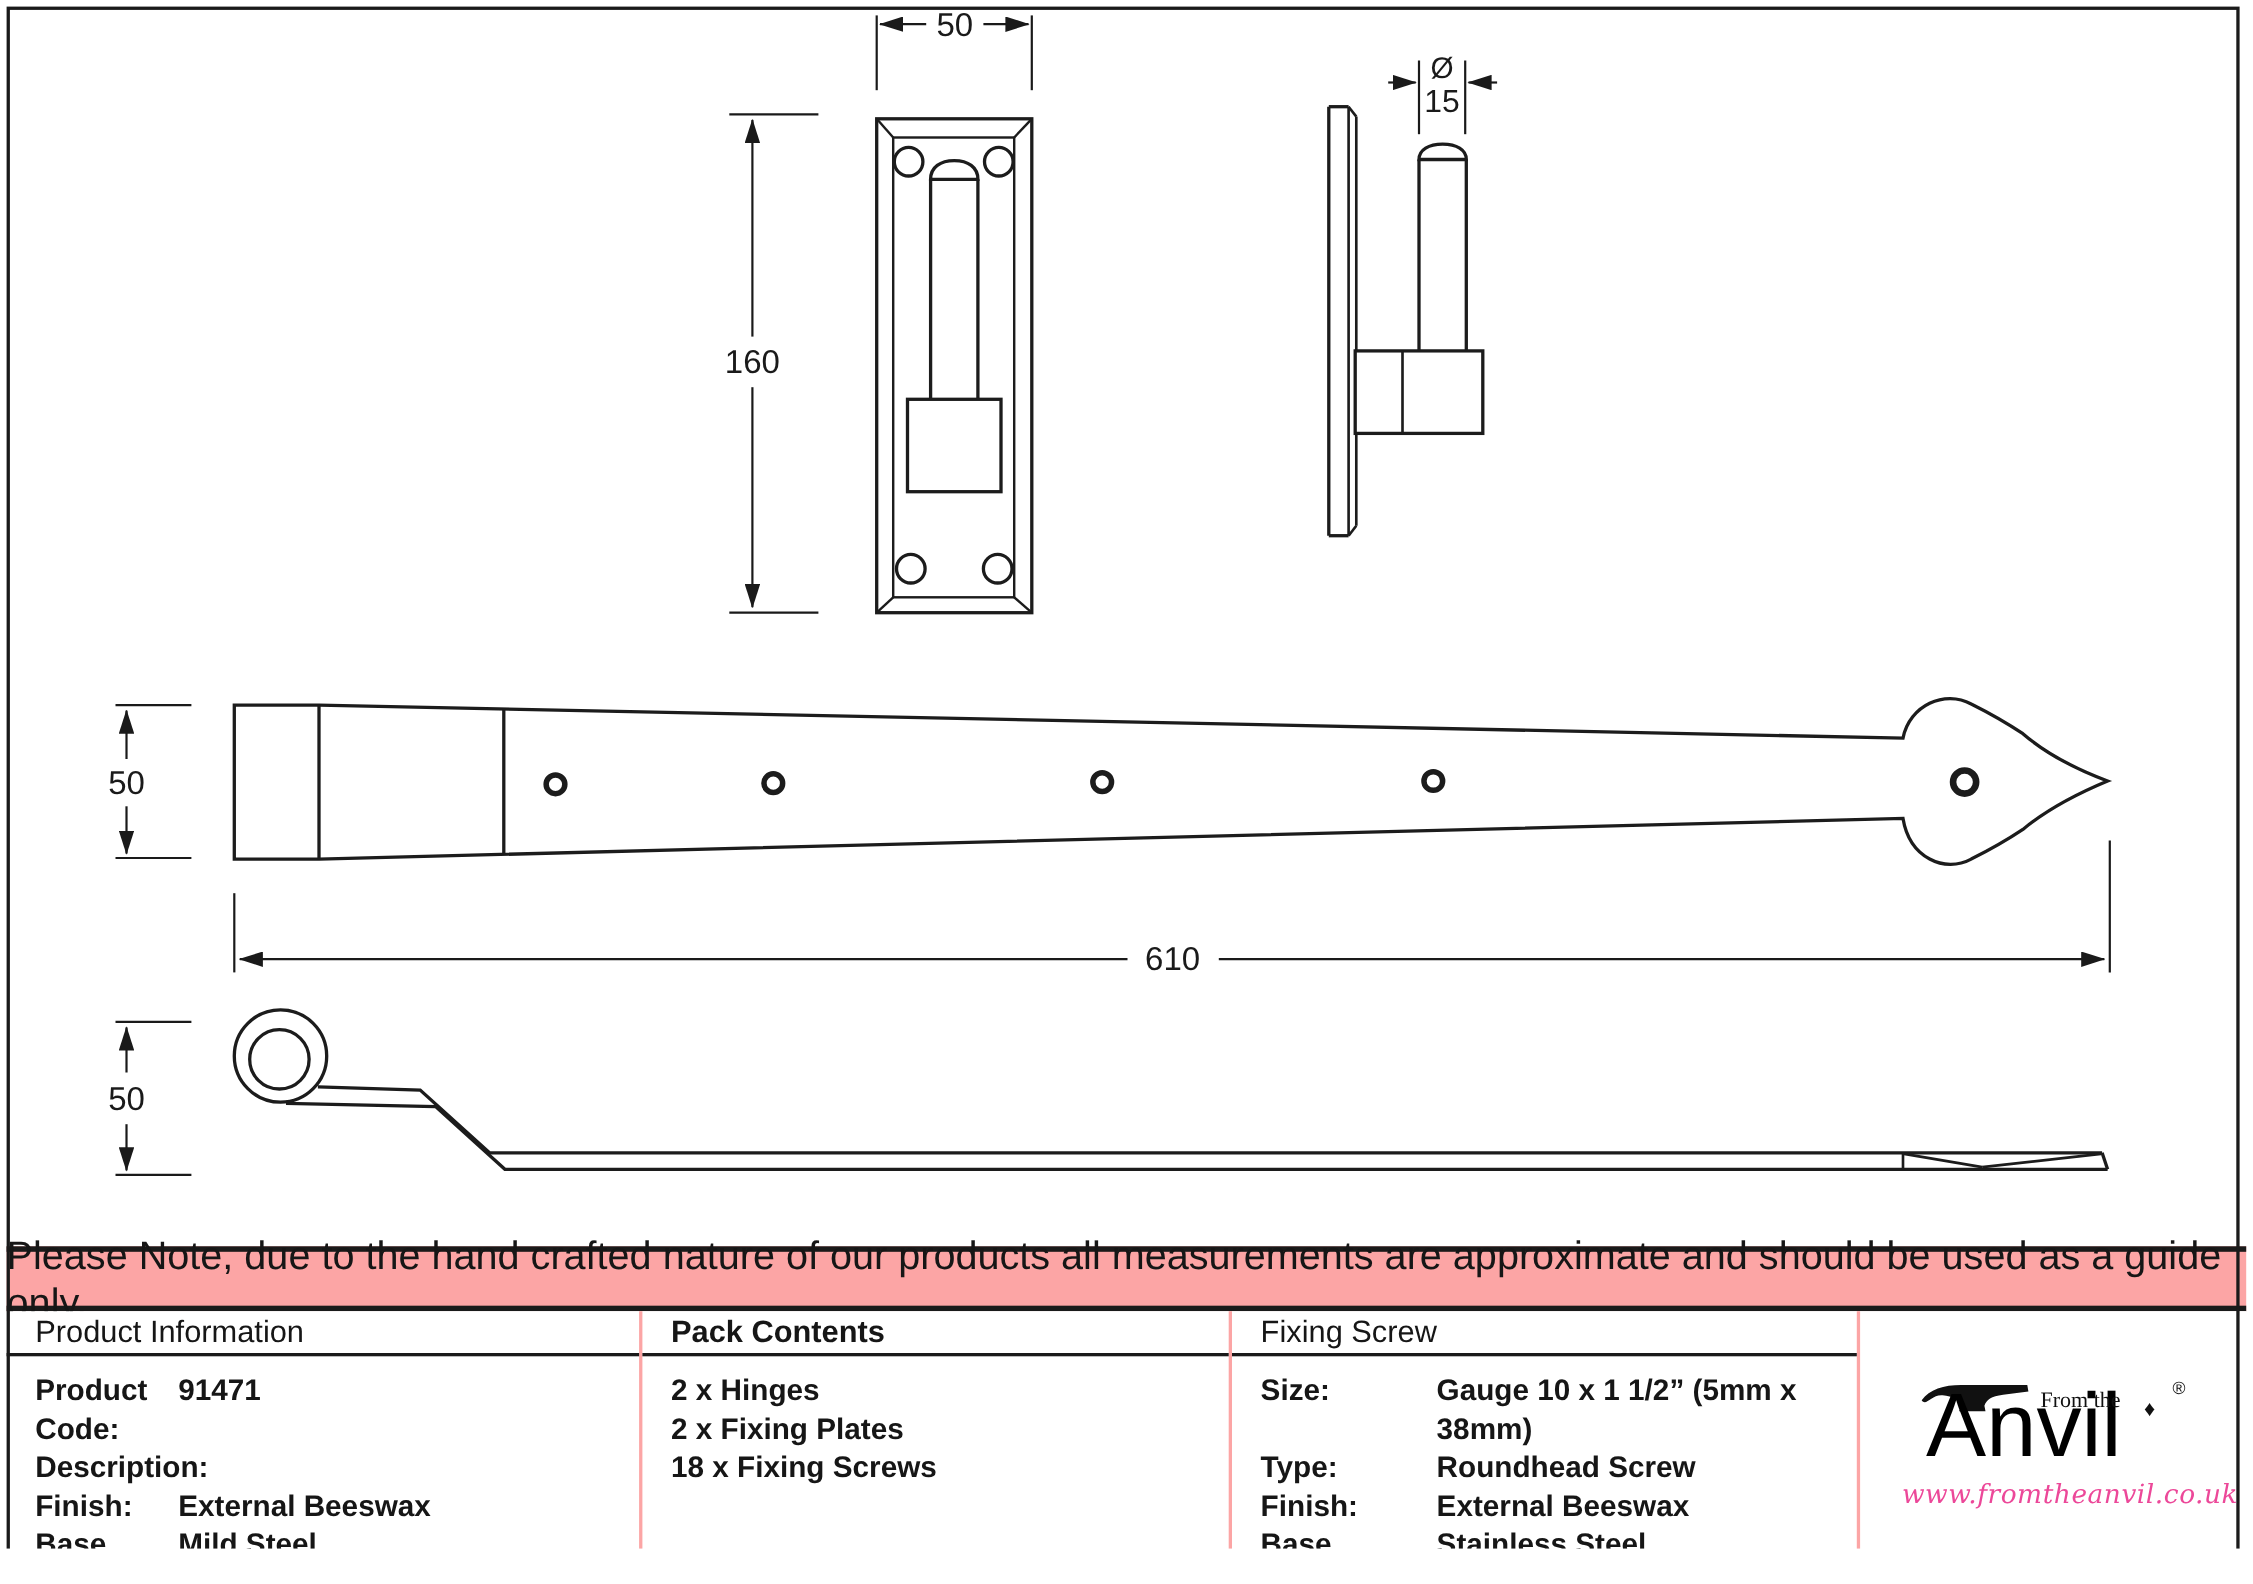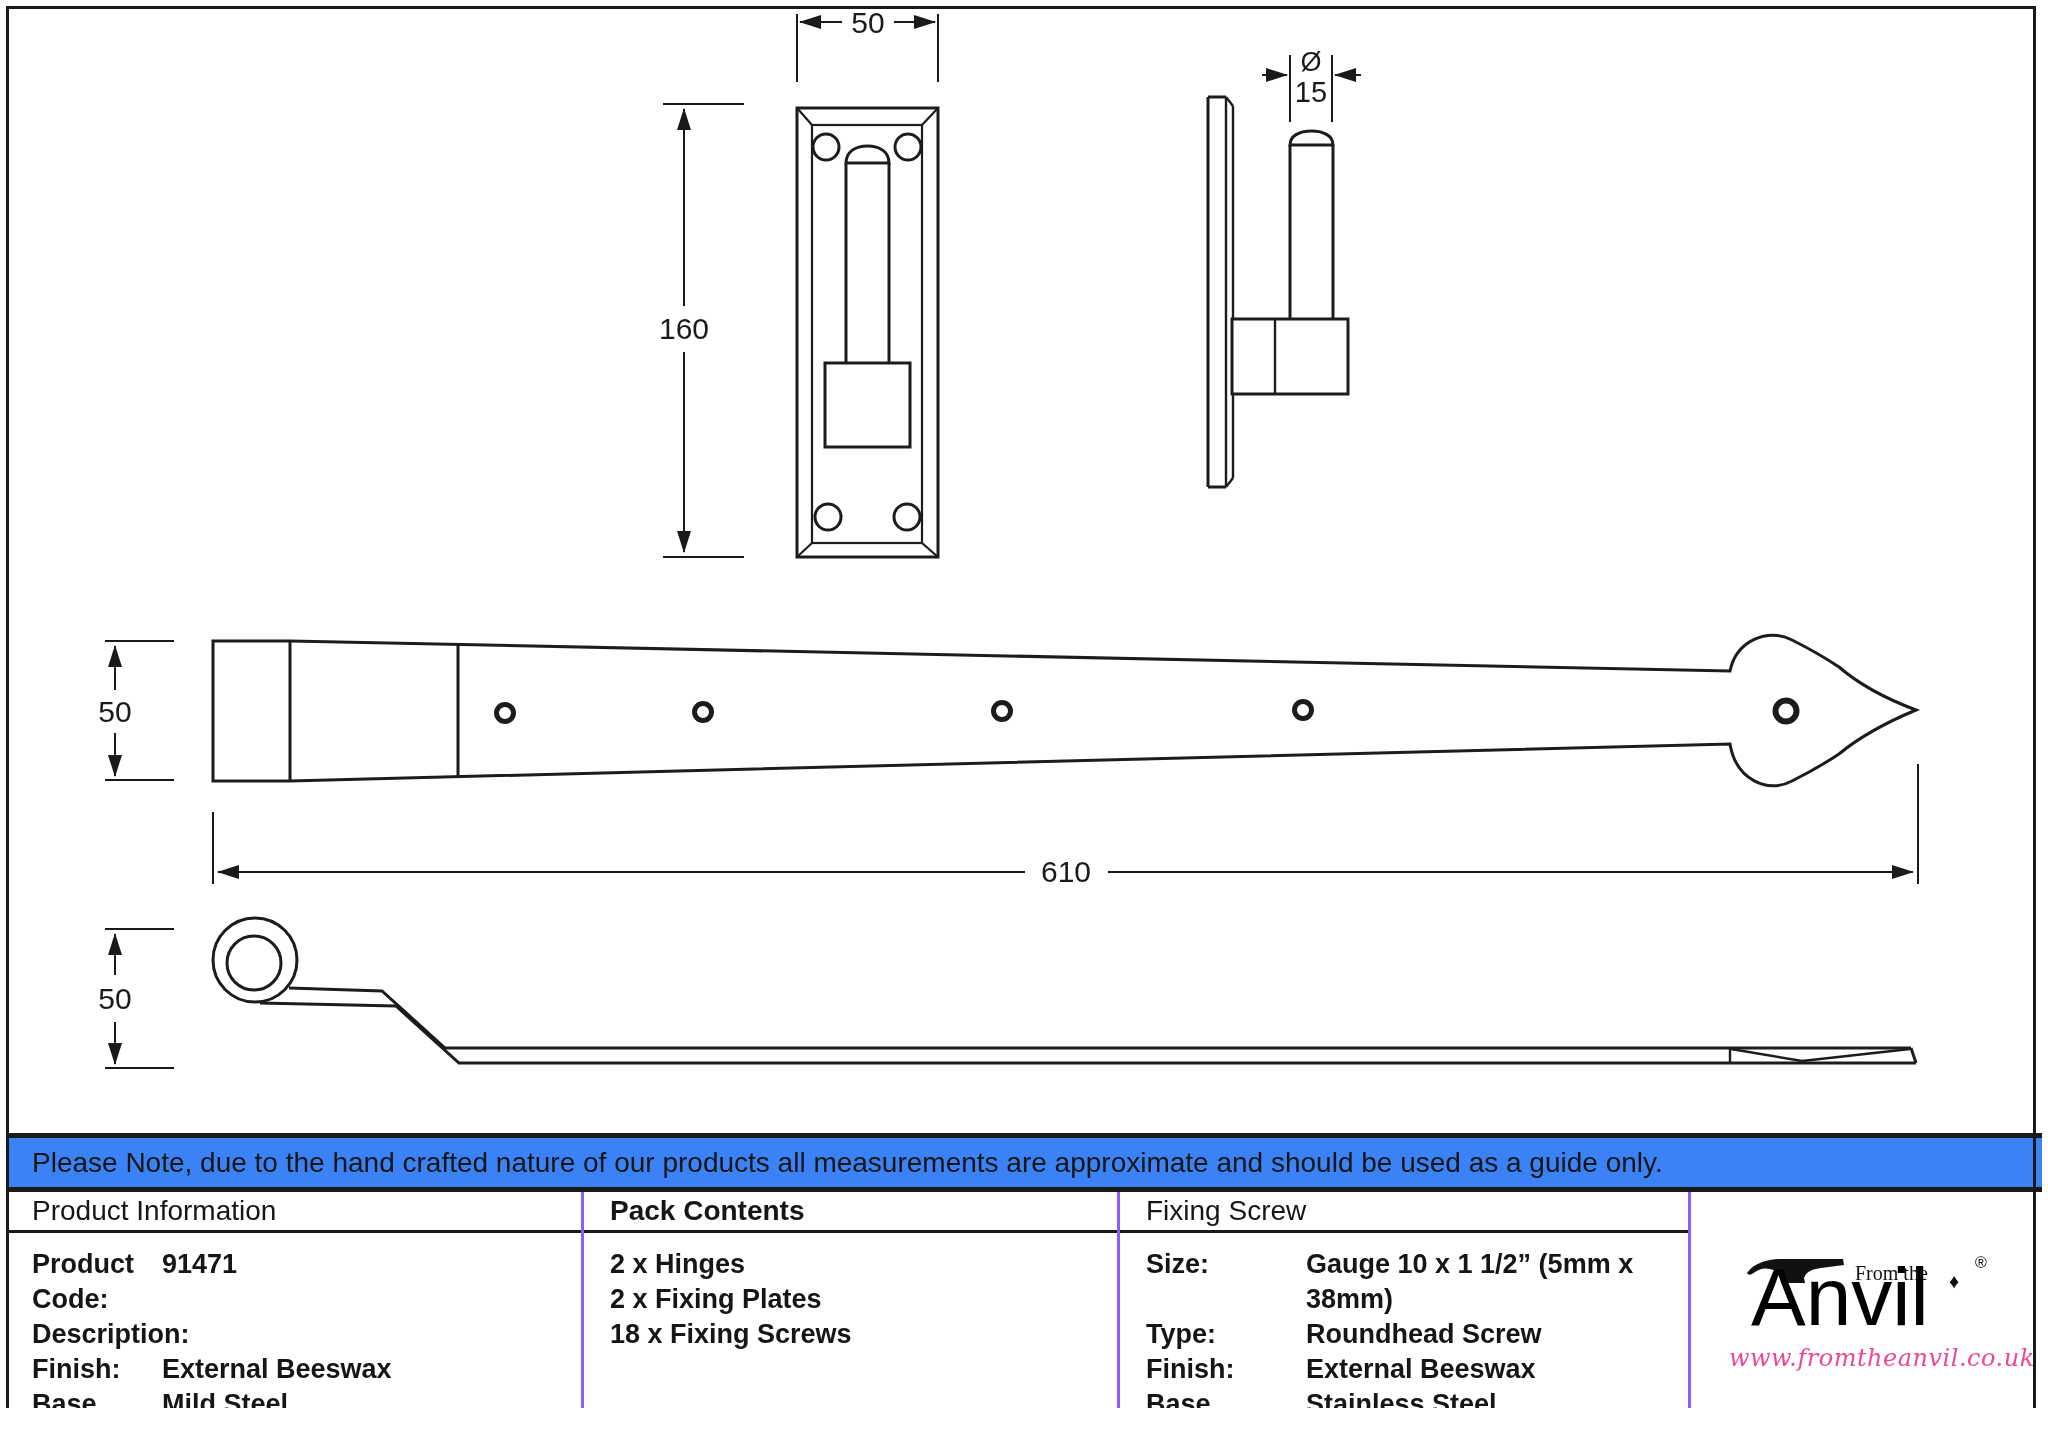--- a/index.html
+++ b/index.html
@@ -7,26 +7,26 @@
          font-family:"Liberation Sans",sans-serif;color:#161616;overflow:hidden;}
   .frame{position:absolute;left:6px;top:6px;width:2030px;height:1424px;
          border:3px solid #1a1a1a;box-sizing:border-box;}
   .drawing-svg{position:absolute;left:0;top:0;}
   .drawing-svg text{font-family:"Liberation Sans",sans-serif;fill:#1a1a1a;}
 
   
   .note-row{position:absolute;left:6px;top:1133px;width:2036px;height:59px;
             border-top:5px solid #1a1a1a;border-bottom:5px solid #1a1a1a;
             box-sizing:border-box;display:flex;align-items:center;
-            padding-left:26px;font-size:28px;background:#3b82f6;}
+            font-size:36px;background:#fca5a5;}
 
   
   .info-table{position:absolute;left:6px;top:1192px;width:2036px;height:244px;
               display:flex;box-sizing:border-box;background:#fff;}
-  .col{box-sizing:border-box;border-right:3px solid #8b5cf6;position:relative;}
+  .col{box-sizing:border-box;border-right:3px solid #fca5a5;position:relative;}
   .col:last-child{border-right:none;}
   .col1{width:578px;} .col2{width:536px;font-weight:bold;} .col3{width:571px;} .col4{flex:1;}
   .col-header{height:41px;border-bottom:3px solid #1a1a1a;box-sizing:border-box;
               display:flex;align-items:center;padding-left:26px;font-size:28px;}
   .col-body{padding:14px 10px 0 26px;font-size:27px;line-height:35px;}
   .kv{display:flex;align-items:flex-start;font-weight:bold;}
   .kv .k{flex:none;}
   .col1 .kv .k{width:130px;}
   .col3 .kv .k{width:160px;}
   .v2{display:block;}

